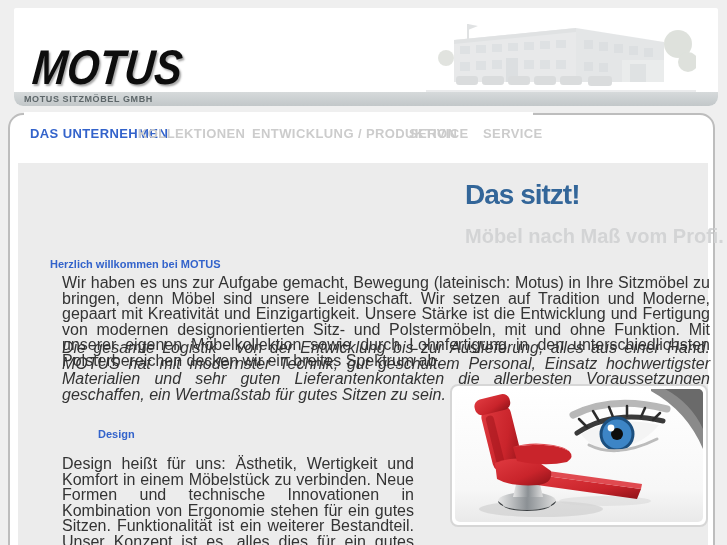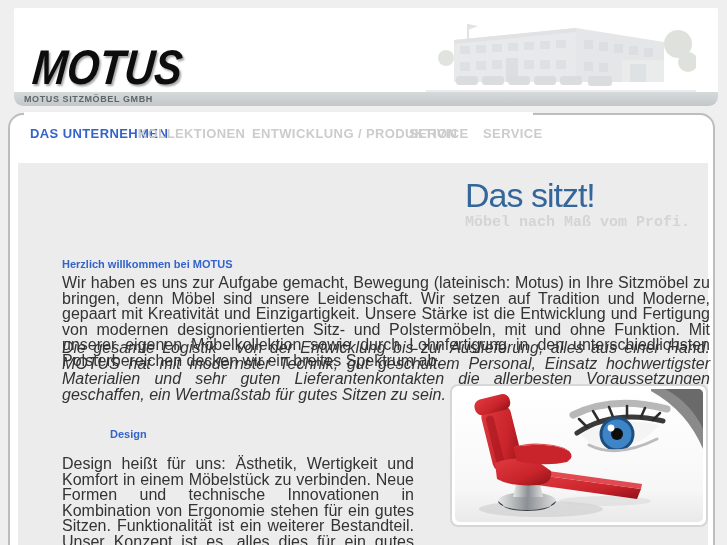--- a/index.html
+++ b/index.html
@@ -45,24 +45,24 @@
     color:#cccccc;text-decoration:none;cursor:pointer;white-space:nowrap;
   }
   .nav-item.active{color:#3363cb;}
   .nav-0{left:20px}.nav-1{left:128px}.nav-2{left:242px}.nav-3{left:399px}.nav-4{left:473px}
   
   .content{
     position:absolute;left:8px;top:48px;width:690px;height:460px;
     background:#ececec;
   }
   .hero{position:absolute;left:447px;top:14px;width:240px;}
-  .hero-title{font-size:34px;font-weight:normal;color:#336699;letter-spacing:-1px;line-height:36px;}
-  .hero-subtitle{font-size:15px;font-weight:bold;color:#d3d4d5;letter-spacing:0px;margin-top:1px;white-space:nowrap;font-family:Liberation Mono, monospace;}
+  .hero-title{font-size:28px;font-weight:bold;color:#336699;letter-spacing:-1px;line-height:36px;}
+  .hero-subtitle{font-size:20px;font-weight:bold;color:#d3d4d5;letter-spacing:0px;margin-top:12px;white-space:nowrap;}
   .section-heading{
-    position:absolute;left:44px;
+    position:absolute;left:32px;
     font-size:11px;font-weight:bold;color:#3363cb;text-align:right;
   }
   .h-welcome{top:95px;} .h-design{top:265px;padding-left:48px;}
   .para{
     position:absolute;left:44px;width:648px;
     font-size:16px;color:#333333;line-height:15.5px;text-align:justify;
   }
   .p1{top:112px;} .p2{top:177px;font-style:italic;}
   .p-design{top:293px;width:352px;}
   .product-frame{

